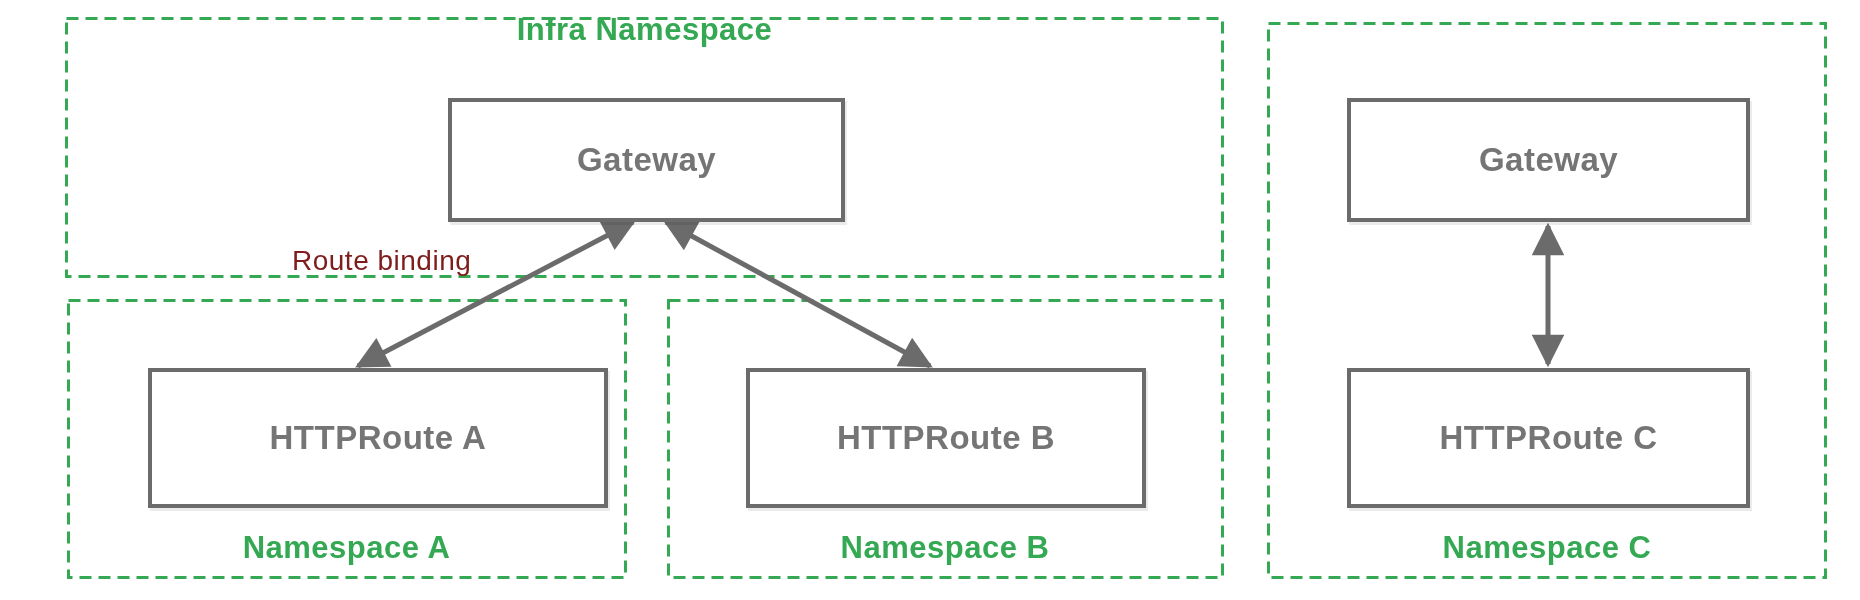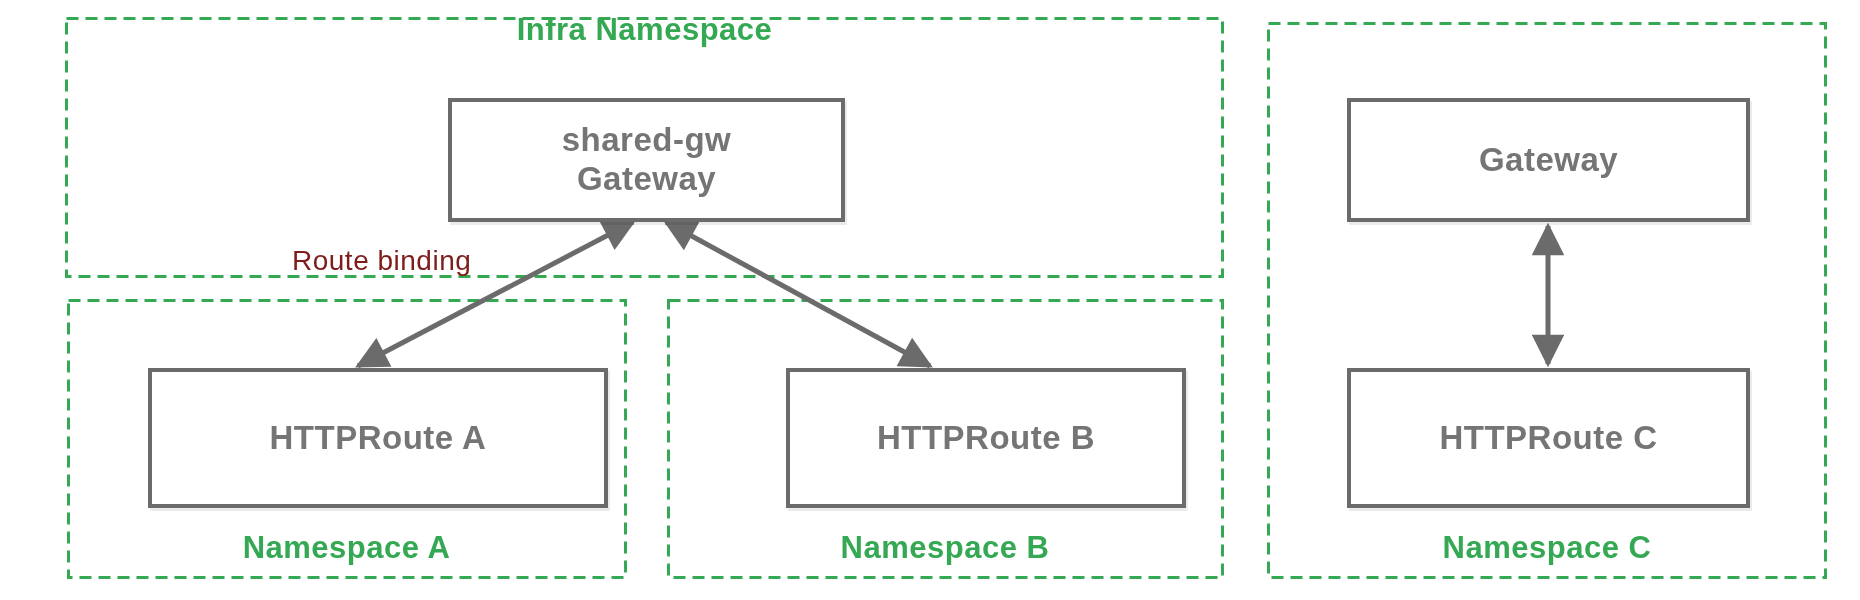--- a/index.html
+++ b/index.html
@@ -32,21 +32,21 @@
     justify-content:center;
     color:#757575;
     font-weight:700;
     font-size:33px;
     letter-spacing:0.5px;
     line-height:1.18;
     text-align:center;
   }
   #node-shared-gw   {left:448px; top:98px;  width:397px; height:124px;}
   #node-route-a     {left:148px; top:368px; width:460px; height:140px;}
-  #node-route-b     {left:746px; top:368px; width:400px; height:140px;margin-left:40px;}
+  #node-route-b     {left:746px; top:368px; width:400px; height:140px;}
   #node-dedicated-gw{left:1347px;top:98px;  width:403px; height:124px;}
   #node-route-c     {left:1347px;top:368px; width:403px; height:140px;}
 
   #label-infra{left:66px;  top:12px;  width:1157px;}
   #label-ns-a {left:68px;  top:530px; width:557px;}
   #label-ns-b {left:668px; top:530px; width:554px;}
   #label-ns-c {left:1268px;top:530px; width:558px;}
 
   #edge-label{
     position:absolute;
@@ -79,21 +79,20 @@
     <line x1="930" y1="366" x2="666" y2="222" stroke="#6B6B6B" stroke-width="5" marker-start="url(#arrowhead)" marker-end="url(#arrowhead)"></line>
     <line x1="1548" y1="364" x2="1548" y2="226" stroke="#6B6B6B" stroke-width="5" marker-start="url(#arrowhead)" marker-end="url(#arrowhead)"></line>
   </svg>
 
   <div class="ns-label" id="label-infra">Infra Namespace</div>
   <div class="ns-label" id="label-ns-a">Namespace A</div>
   <div class="ns-label" id="label-ns-b">Namespace B</div>
   <div class="ns-label" id="label-ns-c">Namespace C</div>
 
   <div class="node" id="node-shared-gw">
-    <span>shared-gw</span>
     <span>Gateway</span>
   </div>
 
   <div class="node" id="node-route-a">
     <span>HTTPRoute A</span>
   </div>
 
   <div class="node" id="node-route-b">
     <span>HTTPRoute B</span>
   </div>

